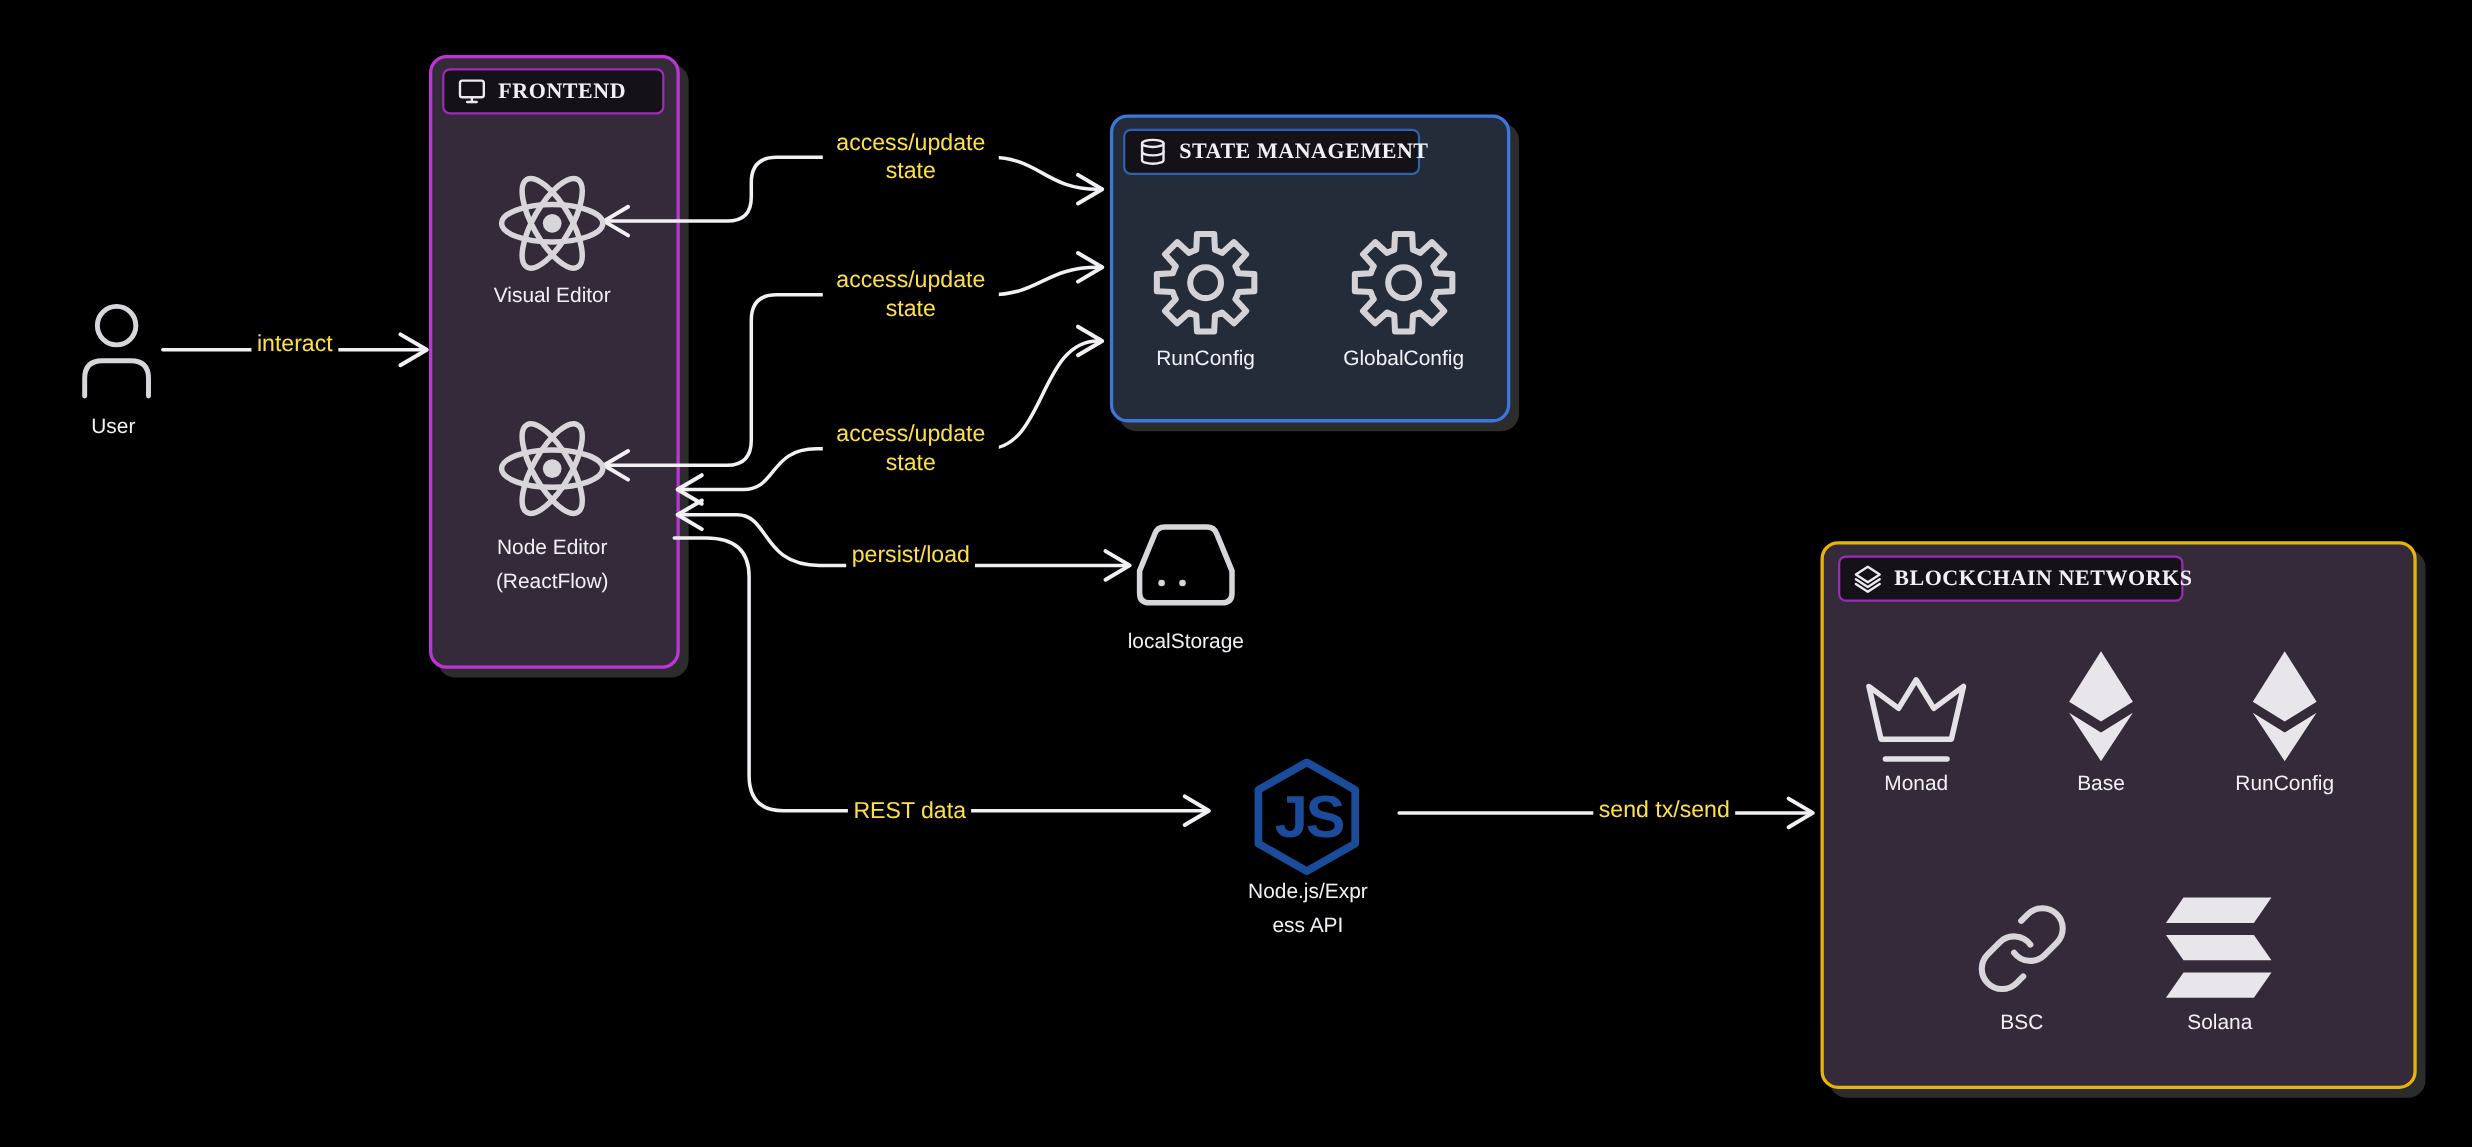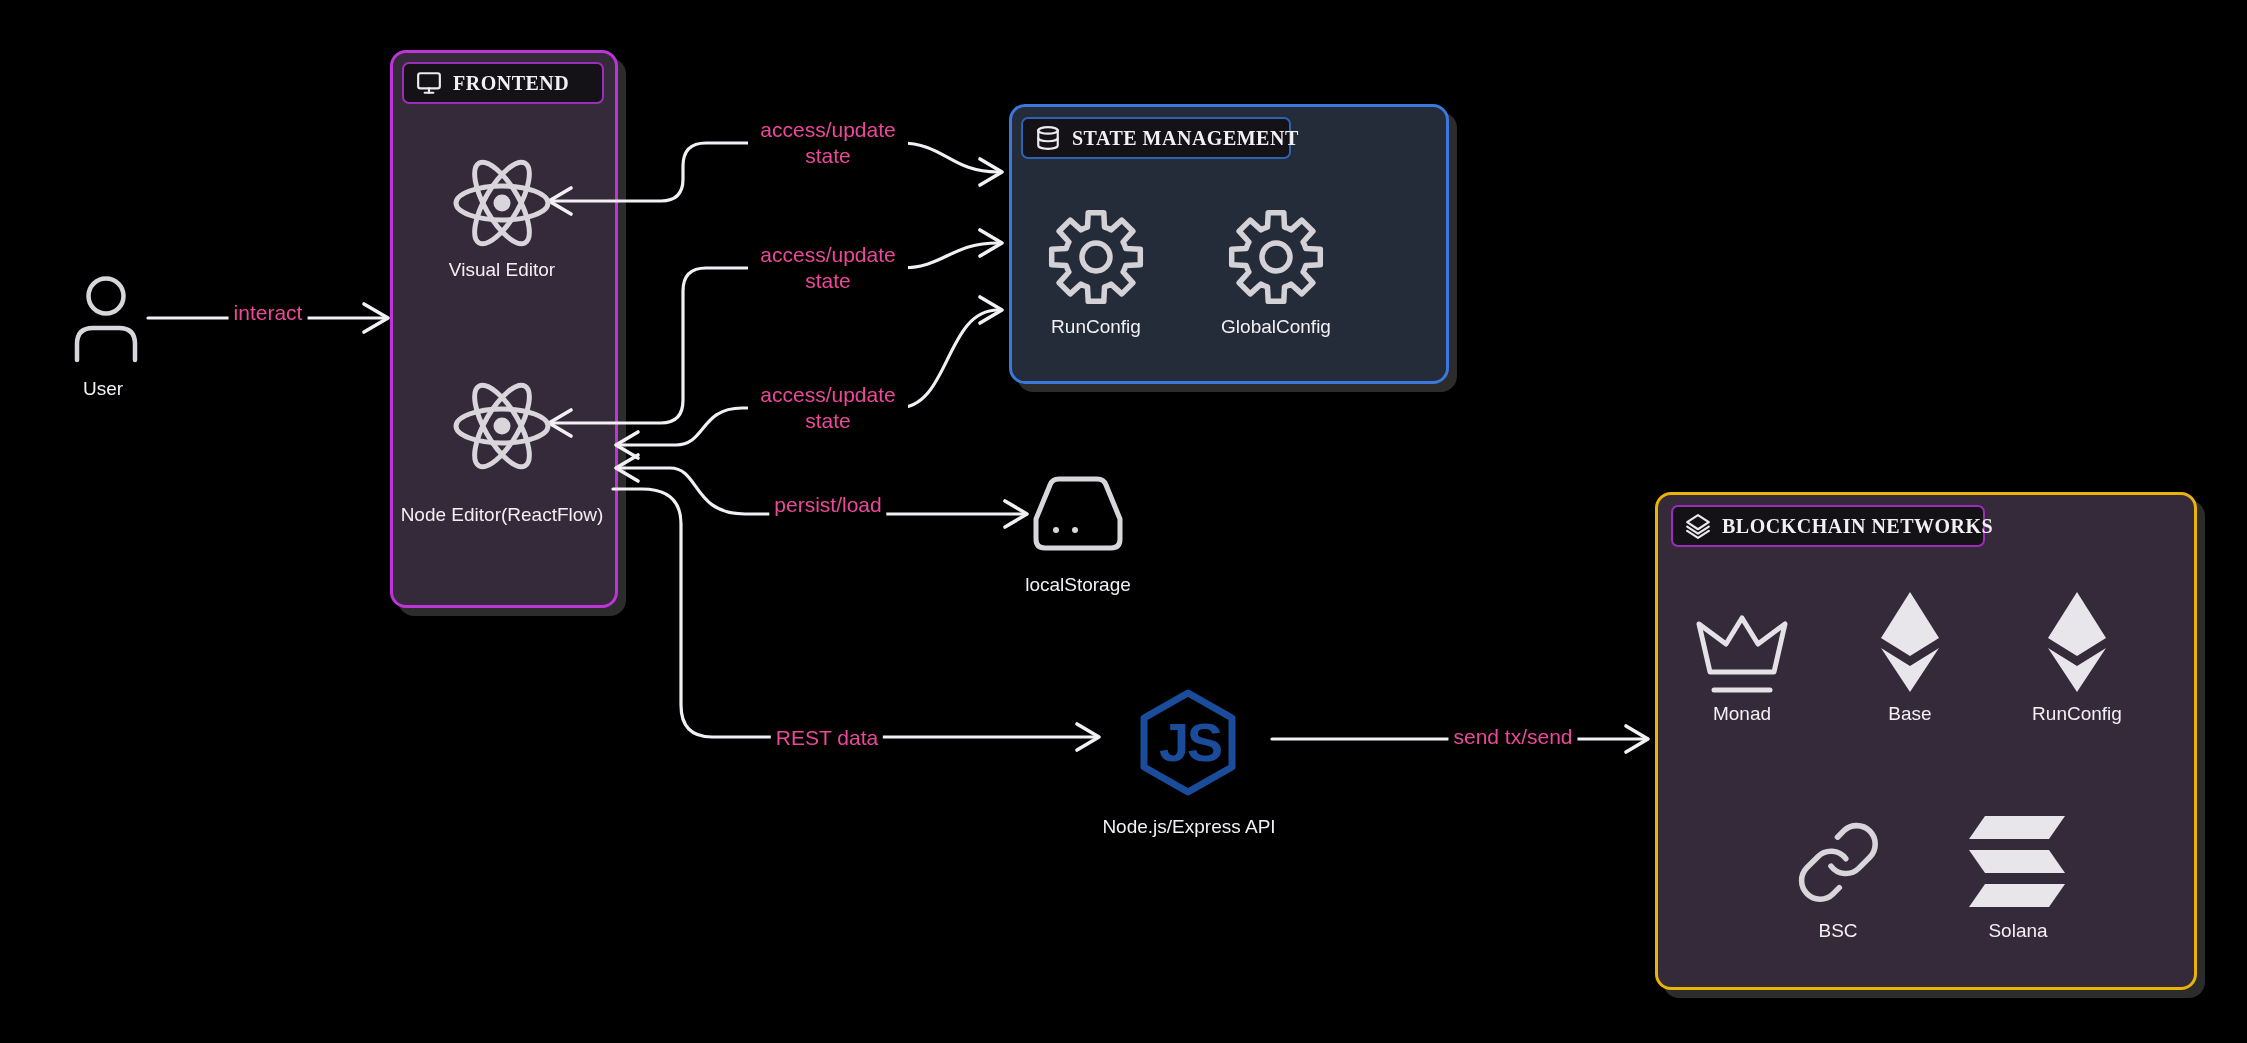--- a/index.html
+++ b/index.html
@@ -14,21 +14,21 @@
     position:absolute;
     border-radius:16px;
     box-shadow:8px 8px 0 rgba(125,125,125,0.35);
     box-sizing:border-box;
   }
   .frontend-box{
     left:390px;top:50px;width:228px;height:558px;
     background:#342a39;border:3px solid #bd34d9;
   }
   .state-box{
-    left:1009px;top:104px;width:440px;height:280px;
+    left:1009px;top:104px;width:364px;height:280px;
     background:#232c38;border:3px solid #3a78dd;
   }
   .blockchain-box{
     left:1655px;top:492px;width:542px;height:498px;
     background:#342a39;border:3px solid #eab308;
   }
   .badge{
     position:absolute;
     display:flex;align-items:center;gap:11px;
     padding:0 12px;box-sizing:border-box;
@@ -49,25 +49,25 @@
   }
   .edge{stroke:#f2f0f4;stroke-width:3.2;fill:none;stroke-linecap:round;}
   .chev{stroke:#f2f0f4;stroke-width:3.6;fill:none;stroke-linecap:round;stroke-linejoin:round;}
   .node-label{
     position:absolute;transform:translate(-50%,-50%);
     color:#f2f0f4;font-size:19px;line-height:31px;
     text-align:center;white-space:nowrap;
   }
   .edge-label{
     position:absolute;transform:translate(-50%,-50%);
-    color:#ec4899;font-size:21px;line-height:26px;
+    color:#fde047;font-size:21px;line-height:26px;
     text-align:center;
     background:#000000;padding:1px 5px;
   }
-  .stacked{display:flex;flex-direction:row;align-items:center;white-space:nowrap;}
+  .stacked{display:flex;flex-direction:column;align-items:center;white-space:nowrap;}
 </style>
 </head>
 <body>
 
 <div class="canvas">
 
   <div class="group-box frontend-box">
     <div class="badge badge-purple">
       <svg width="26" height="26" viewBox="0 0 24 24" stroke="#eceaef" stroke-width="2" fill="none" stroke-linecap="round" stroke-linejoin="round">
         <rect x="2" y="3" width="20" height="14" rx="2"></rect>

